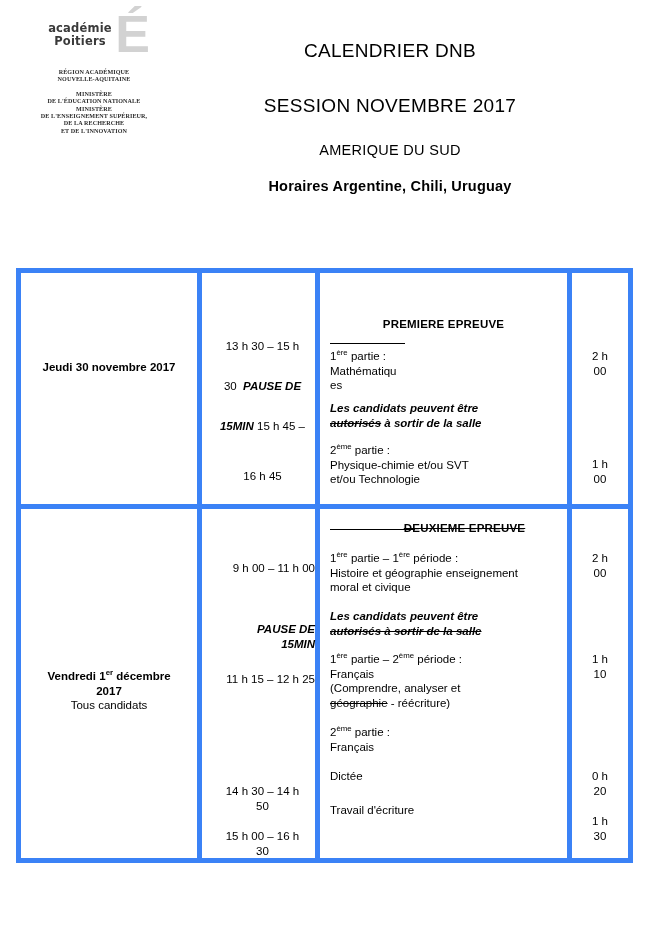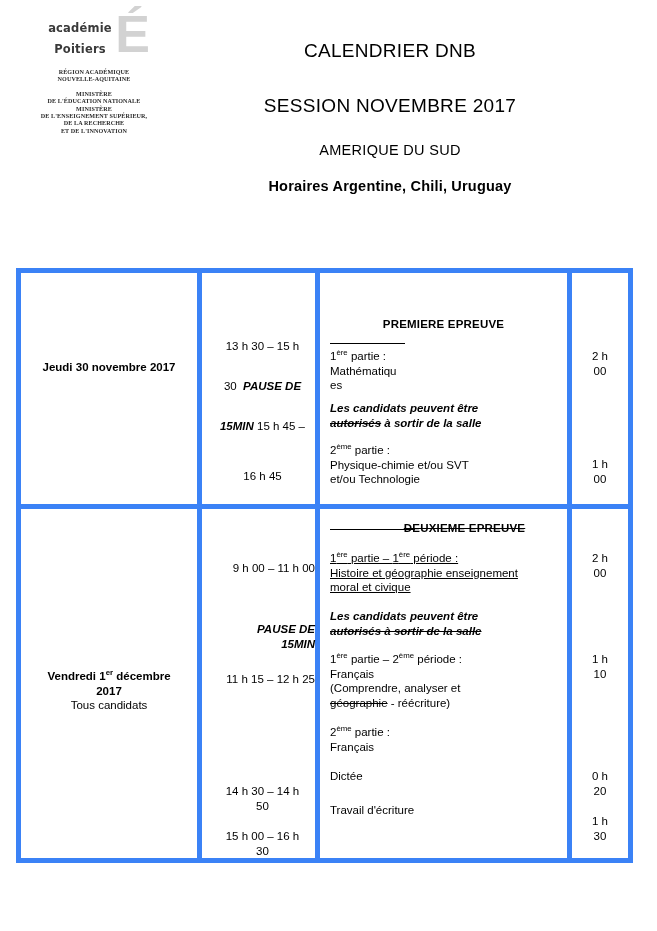--- a/index.html
+++ b/index.html
@@ -45,21 +45,21 @@
     top: 6px;
     width: 92px;
     text-align: center;
     font-family: "DejaVu Sans", sans-serif;
     font-weight: bold;
     font-size: 11.5px;
     line-height: 13px;
     color: #3a3a3a;
     letter-spacing: 0.2px;
   }
-  #logo-wordmark .l2 { display: block; margin-top: 8px; }
+  #logo-wordmark .l2 { display: block; }
   .logo-sub {
     font-family: "Liberation Serif", serif;
     font-weight: bold;
     font-size: 6.1px;
     line-height: 7.4px;
     color: #2b2b2b;
     letter-spacing: 0.1px;
   }
   #logo-region { margin-top: 9px; }
   #logo-ministries { margin-top: 7px; }
@@ -289,21 +289,21 @@
           <div>30</div>
         </div>
       </div>
     </td>
 
     <td class="subj-cell">
       <div class="cell-inner">
         <div class="rule-short" style="left:10px; width:85px; top:20px;"></div>
         <div class="subj-title struck" style="top:12px; left:42px;">DEUXIEME EPREUVE</div>
 
-        <div class="subj-block" style="top:42px;text-decoration:underline;">
+        <div class="subj-block" style="top:42px;">
           <div><span>1</span><sup>ère</sup><span> partie – </span><span>1</span><sup>ère</sup><span> période :</span></div>
           <div>Histoire et géographie enseignement</div>
           <div>moral et civique</div>
         </div>
 
         <div class="subj-block bi" style="top:100px;">
           <div>Les candidats peuvent être</div>
           <div class="strike">autorisés à sortir de la salle</div>
         </div>
 

